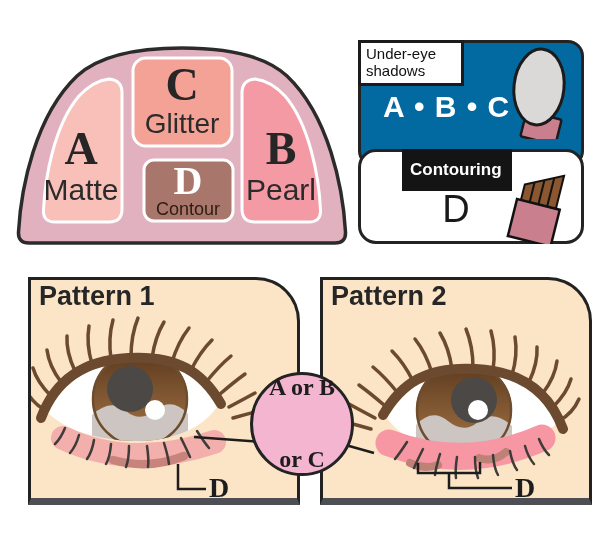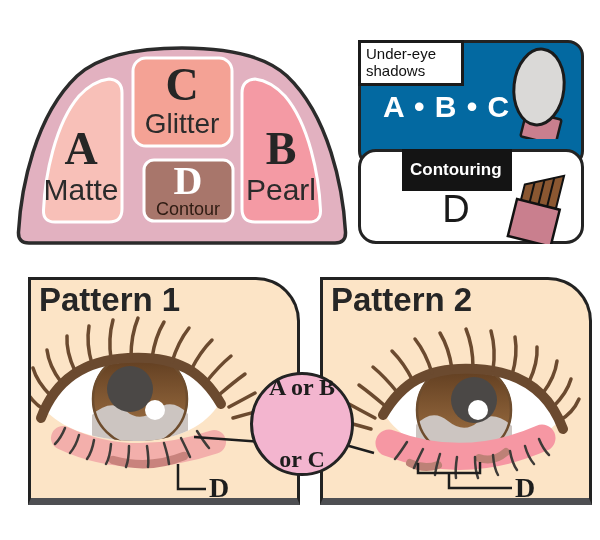--- a/index.html
+++ b/index.html
@@ -21,21 +21,21 @@
   .legend-shades{position:absolute;left:22px;top:47px;color:#ffffff;font-size:30px;font-weight:700;letter-spacing:1px;}
   .legend-shade-d{position:absolute;left:0;top:36px;width:190px;text-align:center;
                   color:#1a1a1a;font-size:38px;font-weight:400;}
 
   
   .panel{position:absolute;top:277px;width:272px;height:228px;box-sizing:border-box;
          background:#fce4c6;border:3px solid #222222;border-bottom:7px solid #4e4f53;
          border-top-right-radius:44px;}
   .panel-1{left:28px;}
   .panel-2{left:320px;}
-  .panel-title{position:absolute;left:8px;top:1px;font-size:33px;font-weight:700;color:#262626;}
+  .panel-title{position:absolute;left:8px;top:1px;font-size:27px;font-weight:700;color:#262626;}
   .eye-svg{position:absolute;left:0;top:0;}
 
   
   .callout-circle{position:absolute;left:250px;top:372px;width:104px;height:104px;box-sizing:border-box;
                   background:#f3b5cf;border:3px solid #232323;border-radius:50%;z-index:6;
                   display:flex;flex-direction:column;justify-content:space-between;align-items:center;
                   font-family:"Liberation Serif","DejaVu Serif",serif;font-weight:700;
                   font-size:24px;color:#1d1d1d;line-height:1.08;}
   .overlay{position:absolute;left:0;top:0;z-index:5;pointer-events:none;}
 

